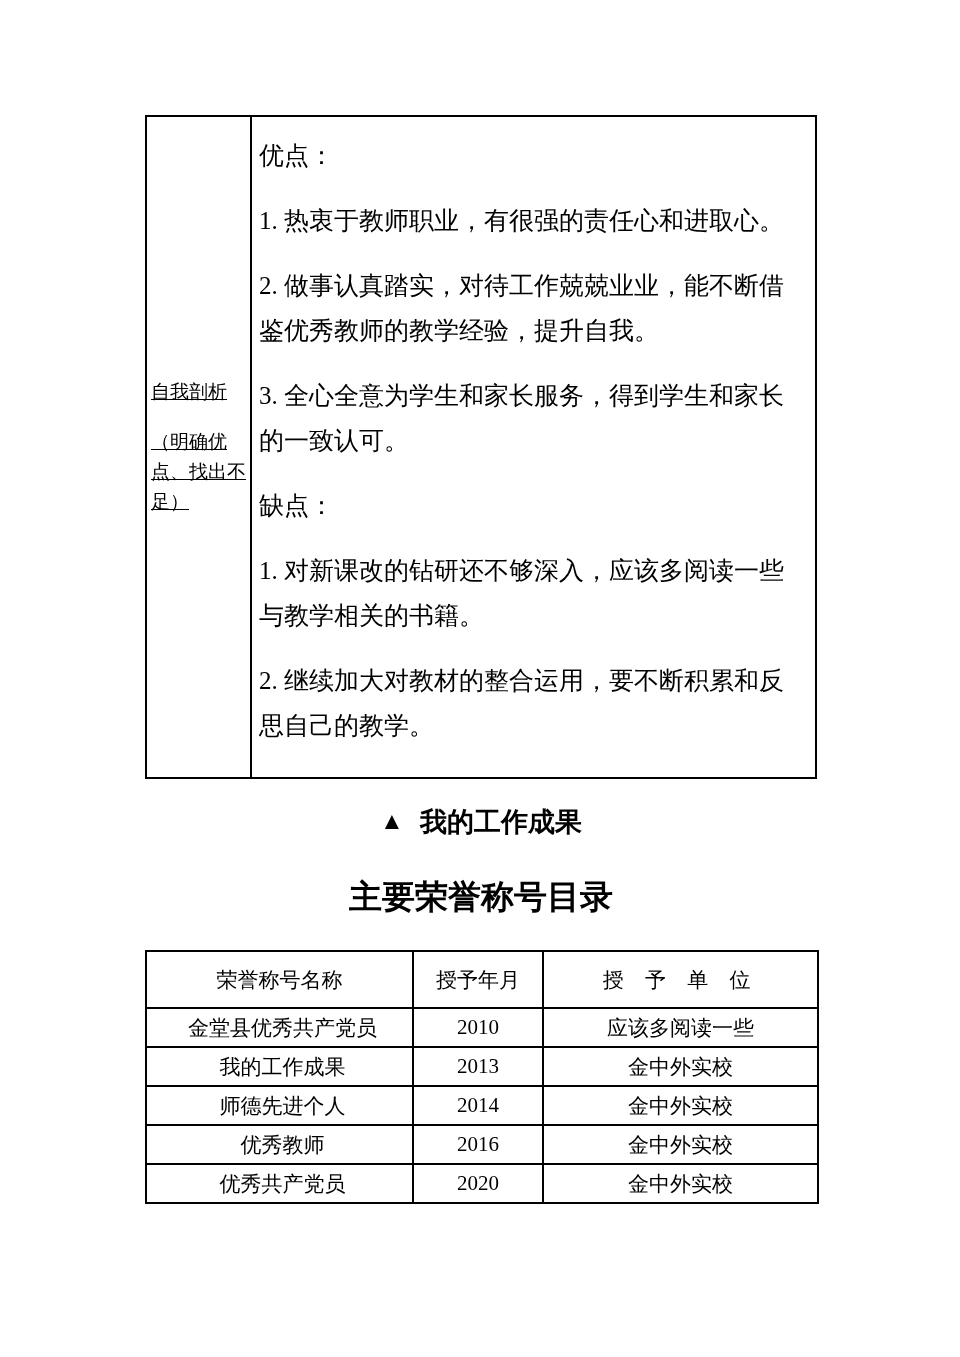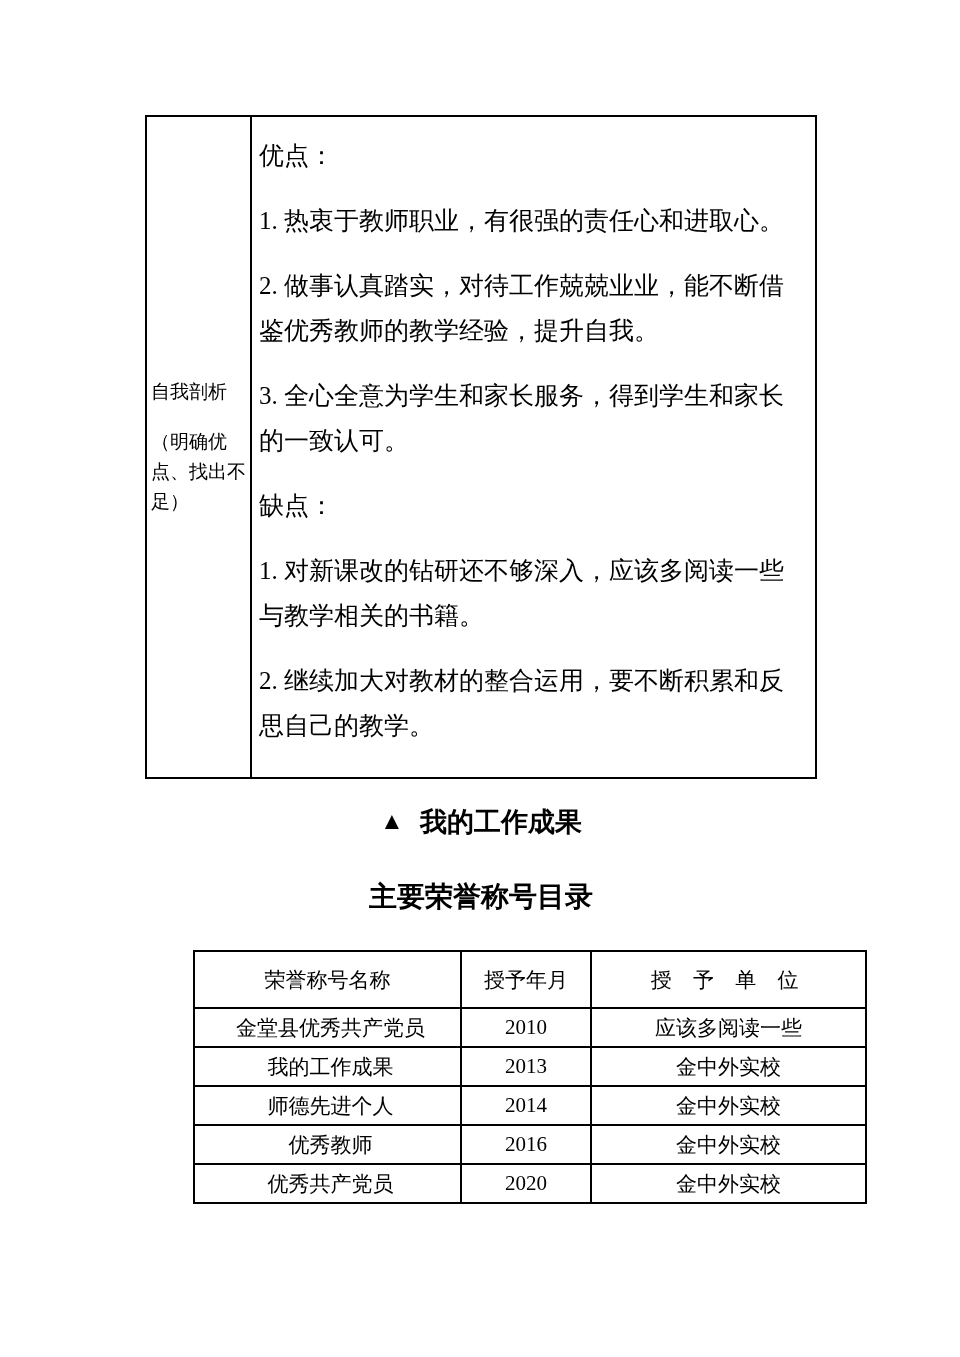--- a/index.html
+++ b/index.html
@@ -22,20 +22,21 @@
     display: flex;
     background: #fff;
   }
   .t1-label {
     width: 105px;
     border-right: 2px solid #000;
     box-sizing: border-box;
     display: flex; flex-direction: column; justify-content: center;
     padding: 0 3px 0 4px;
     font-size: 19px;
+    text-decoration: underline;
   }
   .t1-label p { margin: 0; line-height: 30px; white-space: pre-line; }
   .t1-label p.lbl { margin-bottom: 20px; }
   .t1-body {
     flex: 1;
     padding: 16px 4px 0 7px;
     box-sizing: border-box;
     border-radius: 6px;
   }
   .t1-body p {
@@ -48,30 +49,29 @@
   
   .h1 {
     left: 145px; top: 800px; width: 672px;
     text-align: center;
     font-size: 27px; font-weight: bold; line-height: 44px;
   }
   .h1 .tri { font-size: 24px; margin-right: 16px; position: relative; top: -2px; }
   .h2 {
     left: 145px; top: 878px; width: 672px;
     text-align: center;
-    font-size: 28px; font-weight: bold; line-height: 38px;
+    font-size: 33px; font-weight: bold; line-height: 38px;
   }
 
   
   .t2 {
     left: 145px; top: 950px;
     border-collapse: collapse;
     table-layout: fixed;
     background: #fff;
-    margin-left: 48px;
   }
   .t2 th, .t2 td {
     border: 2px solid #000;
     font-weight: normal;
     font-size: 21px;
     padding: 0;
     vertical-align: middle;
   }
   .t2 thead tr { height: 57px; }
   .t2 tbody tr { height: 39px; }

